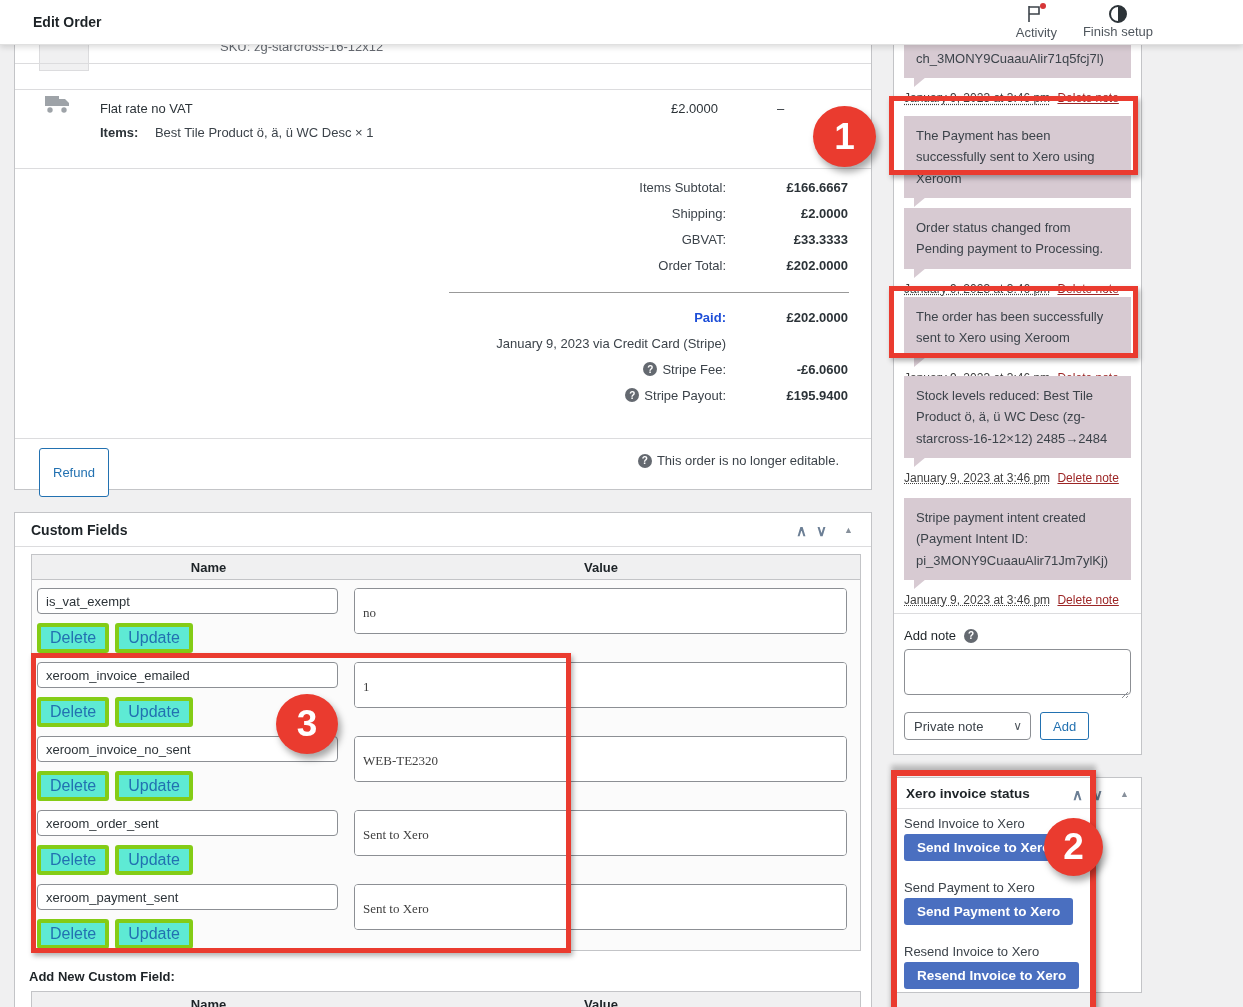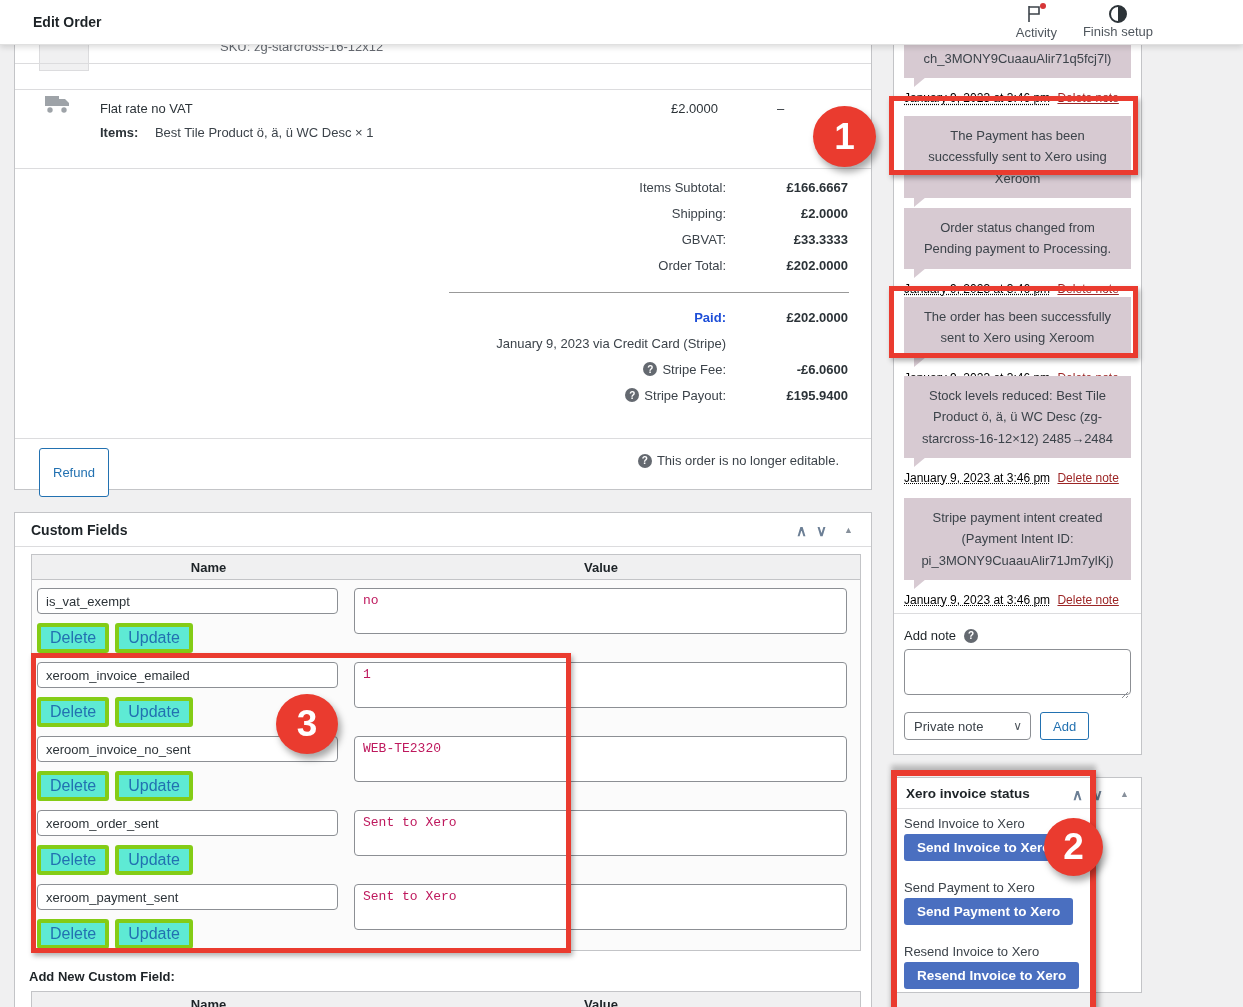--- a/index.html
+++ b/index.html
@@ -54,33 +54,33 @@
   .cf-table { left:16px; top:41px; width:830px; border:1px solid #c3c4c7; background:#fbfbfb; }
   .cf-thead { display:flex; background:#f0f0f1; border-bottom:1px solid #c3c4c7; height:25px; align-items:center; }
   .cf-thead .th { font-weight:bold; color:#1d2327; text-align:center; }
   .th-name { width:310px;padding-left:43px; } .th-value { width:518px; }
   .cf-row { display:flex; height:74px; padding-top:8px; }
   .cf-name-col { width:310px; padding-left:5px; }
   .cf-input { width:301px; height:26px; border:1px solid #8c8f94; border-radius:4px; padding:0 8px;
               font-size:13px; font-family:inherit; color:#2c3338; background:#fff; }
   .cf-btns { margin-top:9px; display:flex; gap:6px; }
   .cf-value-col { width:518px; padding-left:12px; position:relative; }
-  .cf-textarea { width:493px; height:46px; border:1px solid #8c8f94; border-radius:4px; padding:4px 8px;
-                 font-size:13px; font-family:Liberation Mono, monospace; color:#be185d; resize:none; background:#fff; }
+  .cf-textarea { width:493px; height:46px; border:1px solid #8c8f94; border-radius:4px; padding:16px 8px;
+                 font-size:13px; font-family:Liberation Serif, serif; color:#404040; resize:none; background:#fff; }
   .add-new-label { left:14px; top:456px; font-weight:bold; color:#1d2327; }
   .cf-table2 { left:16px; top:478px; width:830px; height:26px; background:#f0f0f1; border:1px solid #c3c4c7;
                display:flex; align-items:flex-start; padding-top:5px; }
 
   
   #notes-panel { left:893px; top:20px; width:249px; height:735px; }
   .note { position:absolute; left:10px; width:227px; }
-  .bubble { position:relative; background:#d7cad2; color:#3c434a; padding:9px 12px; line-height:1.65; overflow-wrap:break-word;text-align:center; }
+  .bubble { position:relative; background:#d7cad2; color:#3c434a; padding:9px 12px; line-height:1.65; overflow-wrap:break-word; }
   .bubble:after { content:""; position:absolute; left:10px; bottom:-9px; border-top:10px solid #d7cad2; border-right:12px solid transparent; }
   .note-meta { margin-top:13px; font-size:12px; }
-  .ts { color:#000000; text-decoration:underline dotted; cursor:pointer; }
+  .ts { color:#404040; text-decoration:underline dotted; cursor:pointer; }
   .del { color:#9c2525; text-decoration:underline; cursor:pointer; margin-left:4px; }
   .addnote-sep { left:0; top:592px; width:247px; border-top:1px solid #dcdcde; }
   .addnote-label { left:10px; top:607px; color:#1d2327; display:flex; align-items:center; gap:8px; }
   .addnote-ta { left:10px; top:628px; width:227px; height:46px; border:1px solid #8c8f94; border-radius:4px;
                 resize:none; font-family:inherit; font-size:13px; background:#fff; }
   .grip2 { position:absolute; right:13px; top:668px; width:9px; height:9px;
            background:repeating-linear-gradient(135deg, transparent 0 2px, #8c8f94 2px 3px);
            clip-path:polygon(100% 0, 100% 100%, 0 100%); pointer-events:none; }
   .addnote-row { left:10px; top:691px; display:flex; gap:9px; }
   .select { width:127px; height:28px; border:1px solid #8c8f94; border-radius:4px; background:#fff;

